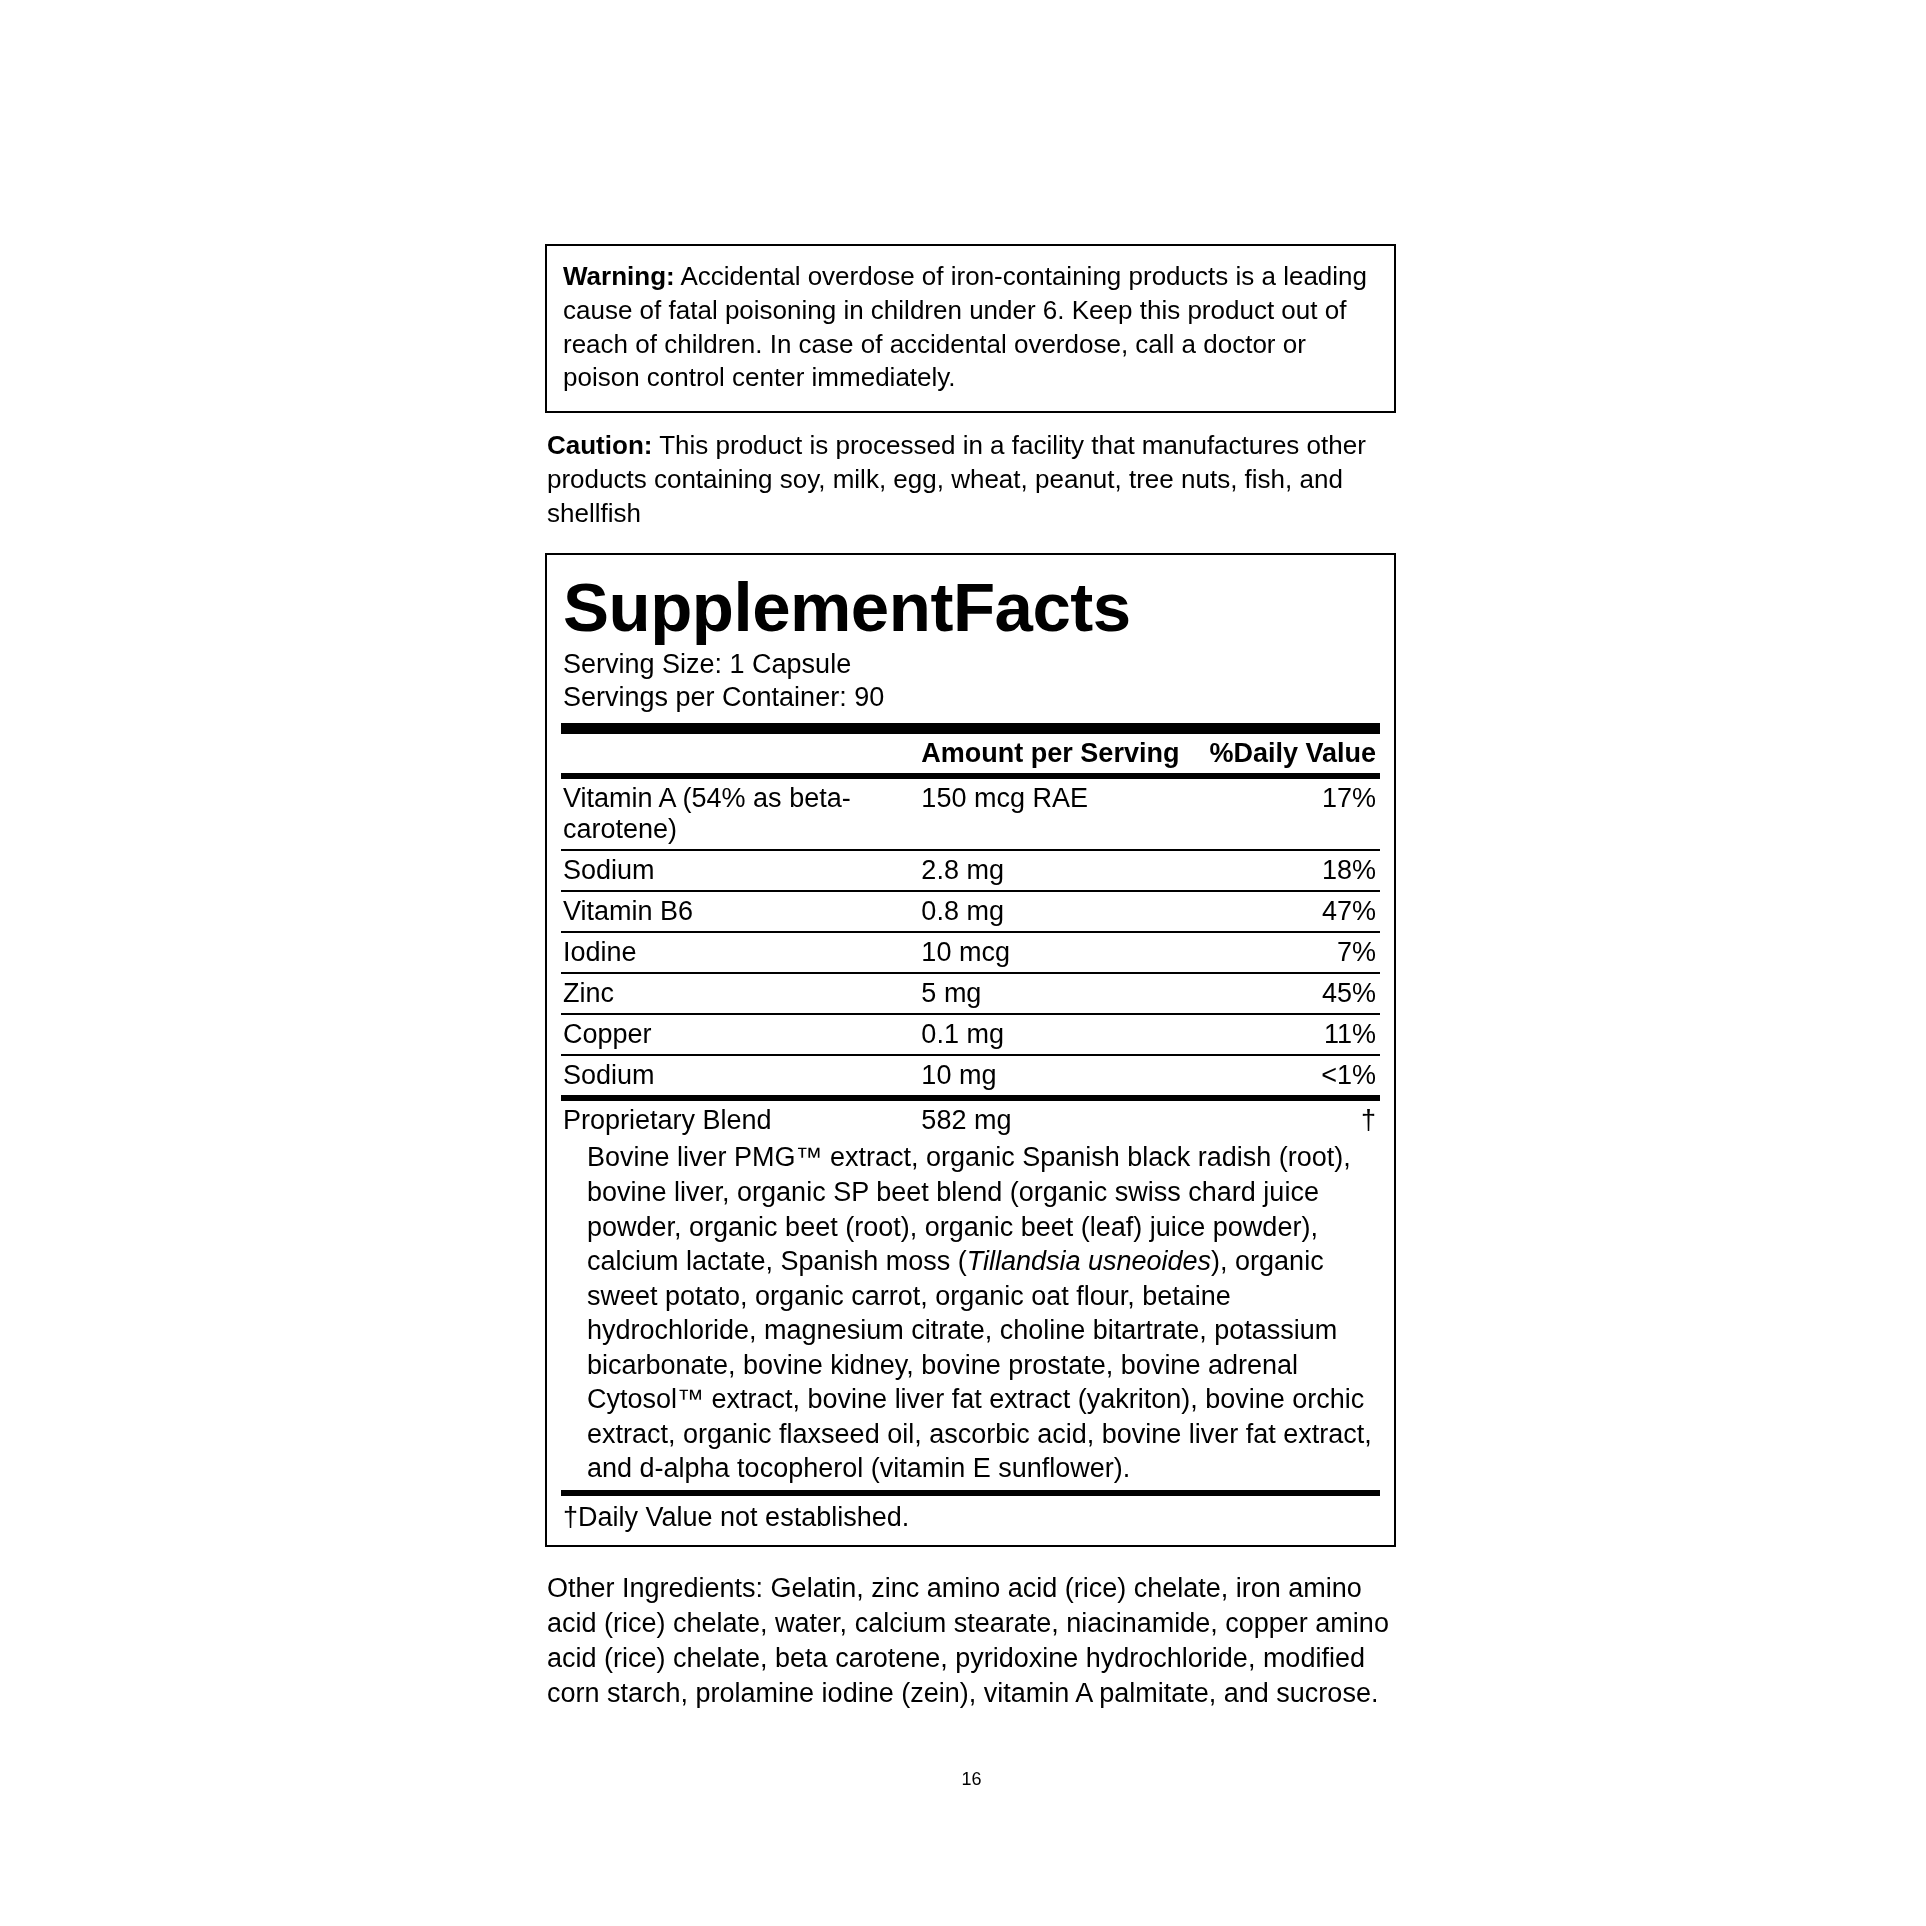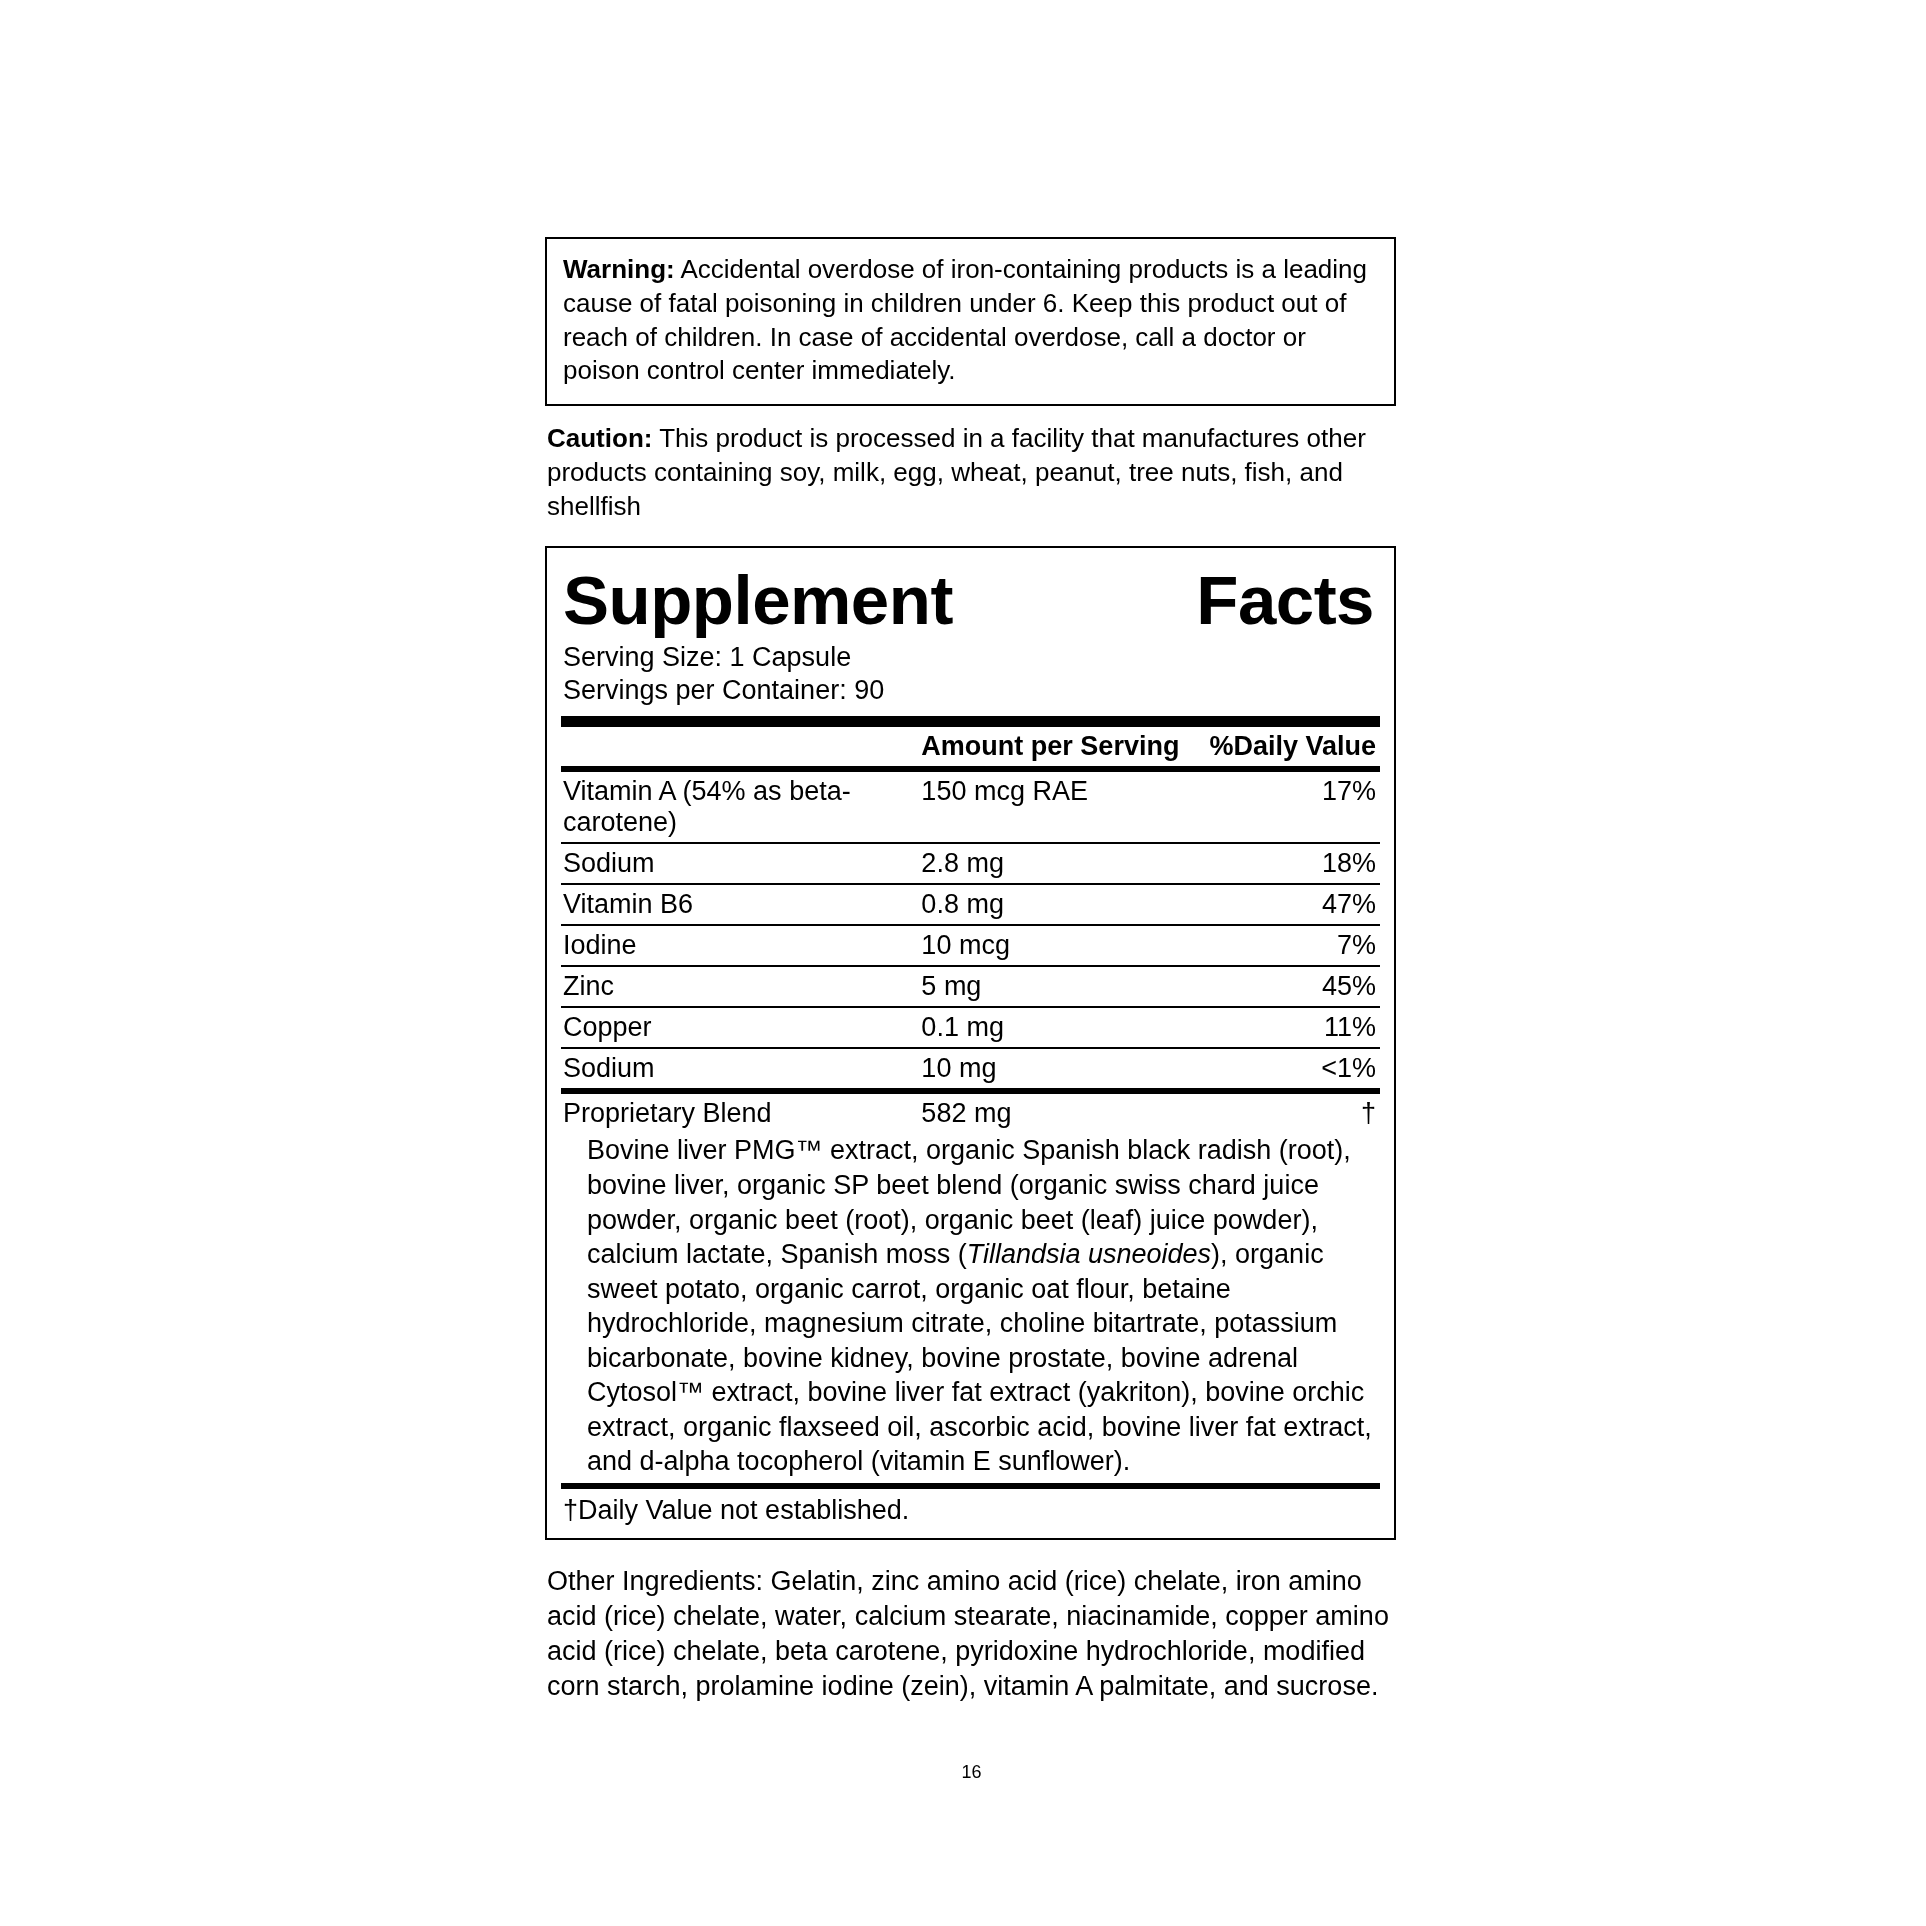--- a/index.html
+++ b/index.html
@@ -16,21 +16,21 @@
   }
   .page {
     position: relative;
     width: 1927px;
     height: 1927px;
     box-sizing: border-box;
   }
   .content {
     position: absolute;
     left: 545px;
-    top: 237px;
+    top: 244px;
     width: 851px;
   }
 
   
   .warning-box {
     border: 2px solid #000;
     padding: 14px 16px 16px 16px;
     box-sizing: border-box;
   }
   .warning-box p {
@@ -56,21 +56,20 @@
     padding: 10px 14px 12px 14px;
     box-sizing: border-box;
   }
   .sf-title {
     font-size: 69px;
     font-weight: bold;
     letter-spacing: -0.5px;
     line-height: 1.0;
     padding: 8px 0 6px 2px;
     display: flex;
-    justify-content: space-between;
     white-space: nowrap;
   }
   .sf-title span.word2 { padding-right: 6px; }
 
   .sf-serving {
     font-size: 27px;
     line-height: 1.22;
     padding-left: 2px;
   }
 

